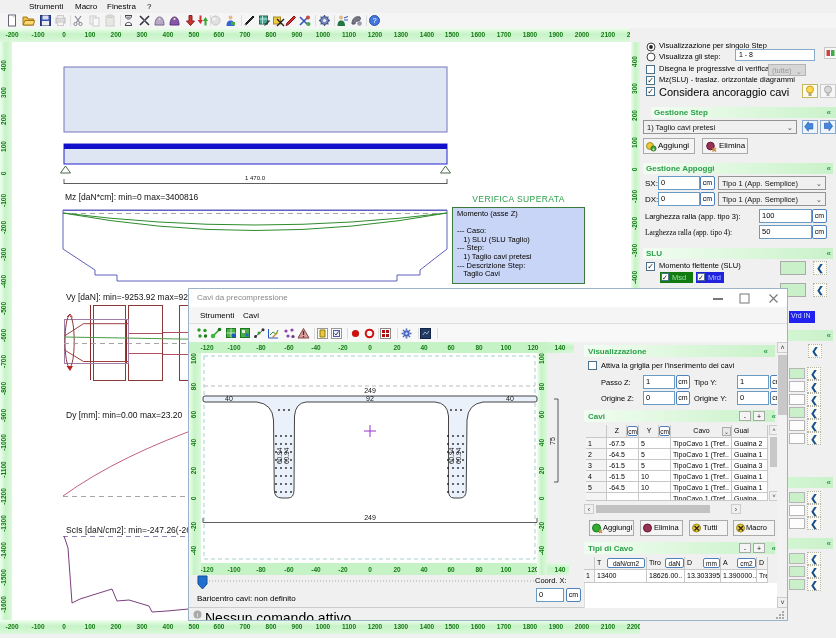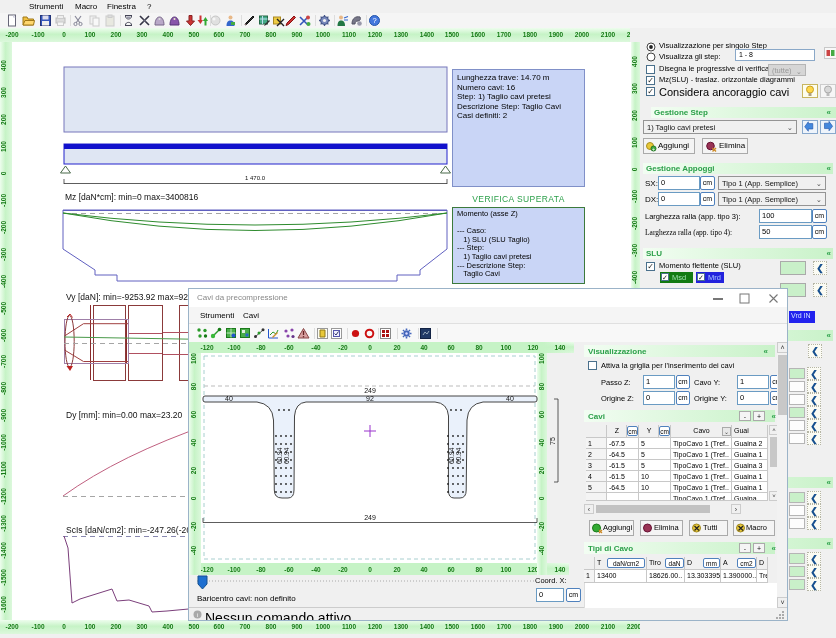--- a/index.html
+++ b/index.html
@@ -293,23 +293,20 @@
 
     <text x="66" y="418" font-size="8.5" fill="#111">Dy [mm]: min=0.00 max=23.20</text>
     <line x1="63" y1="496.5" x2="210" y2="496.5" stroke="#a5a5a5" stroke-width="1" stroke-dasharray="5,4" shape-rendering="crispEdges"></line>
     <path d="M63 496 Q120 455 210 424" fill="none" stroke="#c06080" stroke-width="1"></path>
 
     <text x="66" y="533" font-size="8.5" fill="#111">ScIs [daN/cm2]: min=-247.26(-26</text>
       <line x1="63" y1="536.5" x2="210" y2="536.5" stroke="#8888b0" stroke-width="1" stroke-dasharray="5,4" shape-rendering="crispEdges"></line>
     <path d="M64 536 L68 548 L72 603 L80 599 L112 589 L117 601 L129 600 L149 606 L152 612 L167 611 L210 607" fill="none" stroke="#7b3f7b" stroke-width="1"></path>
   </svg>
 
-  <div class="abs" style="left:452px;top:69px;width:133px;height:118px;background:#c9d5f6;border:1px solid #8090c8;font-size:8px;color:#000;line-height:9.5px;padding:3px 0 0 4px;">
-    Lunghezza trave: 14.70 m<br>Numero cavi: 16<br>Step: 1) Taglio cavi pretesi<br>Descrizione Step: Taglio Cavi<br>Casi definiti: 2
-  </div>
   <div class="abs" style="left:452px;top:194px;width:133px;height:10px;color:#2ca04a;font-size:8.5px;text-align:center;letter-spacing:0.4px;">VERIFICA SUPERATA</div>
   <div class="abs" style="left:452px;top:207px;width:133px;height:77px;background:#c9d5f6;border:1px solid #3c7a3c;font-size:7.5px;color:#000;line-height:8.6px;padding:2px 0 0 4px;">
     Momento (asse Z)<br><br>--- Caso:<br>&nbsp;&nbsp;&nbsp;1) SLU (SLU Taglio)<br>--- Step:<br>&nbsp;&nbsp;&nbsp;1) Taglio cavi pretesi<br>--- Descrizione Step:<br>&nbsp;&nbsp;&nbsp;Taglio Cavi
   </div>
 
   <div id="panel" class="abs" style="left:640px;top:28px;width:196px;height:610px;background:#f0f0f0;overflow:hidden;">
       <svg class="abs" style="left:6px;top:14px;" width="10" height="10">
         <circle cx="5" cy="5" r="4" fill="#fff" stroke="#444"></circle>
         <circle cx="5" cy="5" r="1.9" fill="#222"></circle>
       </svg>
@@ -787,21 +784,21 @@
         <span class="cb abs" style="left:0;top:0;"></span>
       </div>
       <div class="abs" style="left:412px;top:72px;font-size:7.5px;color:#000;">Attiva la griglia per l'inserimento dei cavi</div>
       <div class="abs" style="left:412px;top:89px;font-size:7.5px;color:#000;">Passo Z:</div>
       <div class="abs" style="left:454px;top:86px;width:32px;height:14px;">
         <span class="fld abs" style="left:0;top:0;width:32px;height:14px;line-height:12px;">1</span>
       </div>
       <div class="abs" style="left:487px;top:86px;width:14px;height:14px;">
         <span class="unit abs" style="left:0;top:0;width:14px;height:14px;line-height:12px;">cm</span>
       </div>
-      <div class="abs" style="left:505px;top:89px;font-size:7.5px;color:#000;">Cavo Y:</div>
+      <div class="abs" style="left:505px;top:89px;font-size:7.5px;color:#000;">Tipo Y:</div>
       <div class="abs" style="left:548px;top:86px;width:32px;height:14px;">
         <span class="fld abs" style="left:0;top:0;width:32px;height:14px;line-height:12px;">1</span>
       </div>
       <div class="abs" style="left:581px;top:86px;width:14px;height:14px;">
         <span class="unit abs" style="left:0;top:0;width:14px;height:14px;line-height:12px;">cm</span>
       </div>
       <div class="abs" style="left:412px;top:105px;font-size:7.5px;color:#000;">Origine Z:</div>
       <div class="abs" style="left:454px;top:102px;width:32px;height:14px;">
         <span class="fld abs" style="left:0;top:0;width:32px;height:14px;line-height:12px;">0</span>
       </div>

